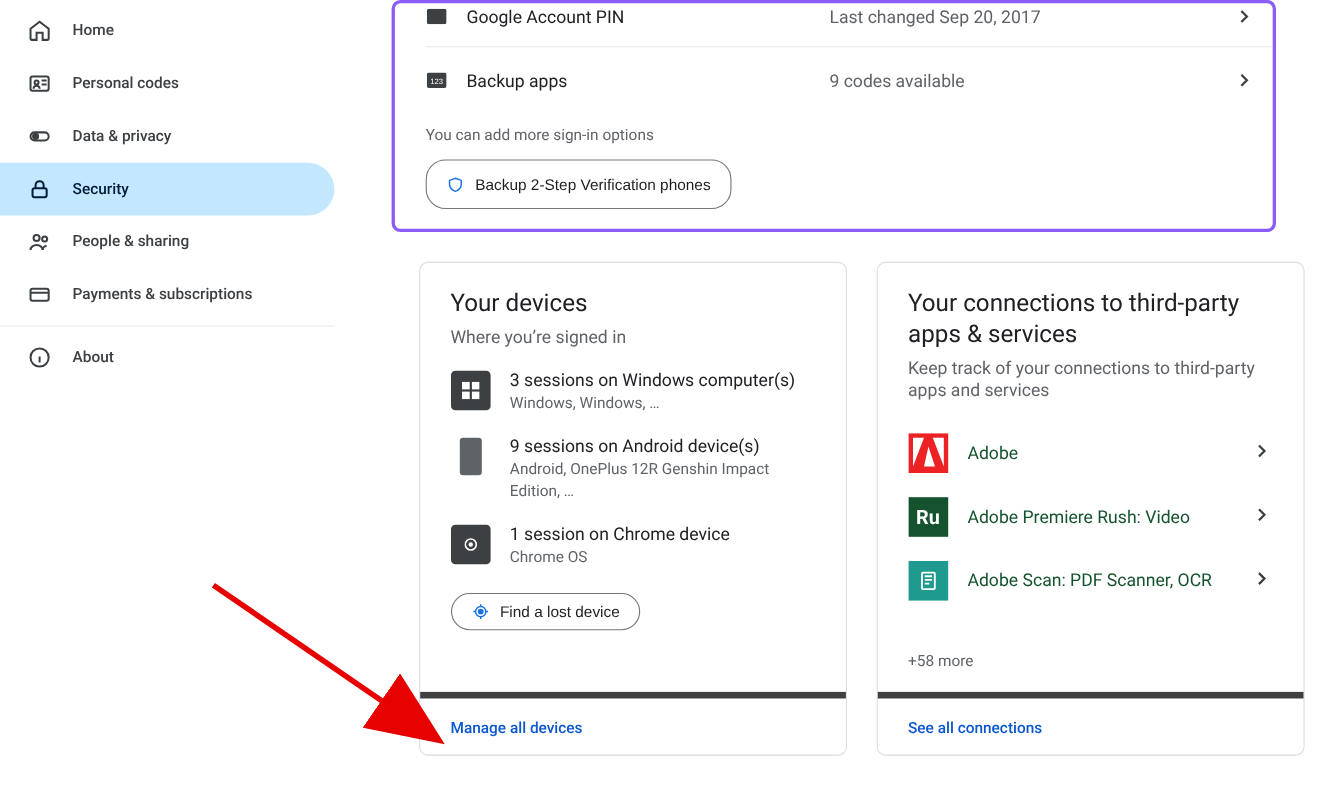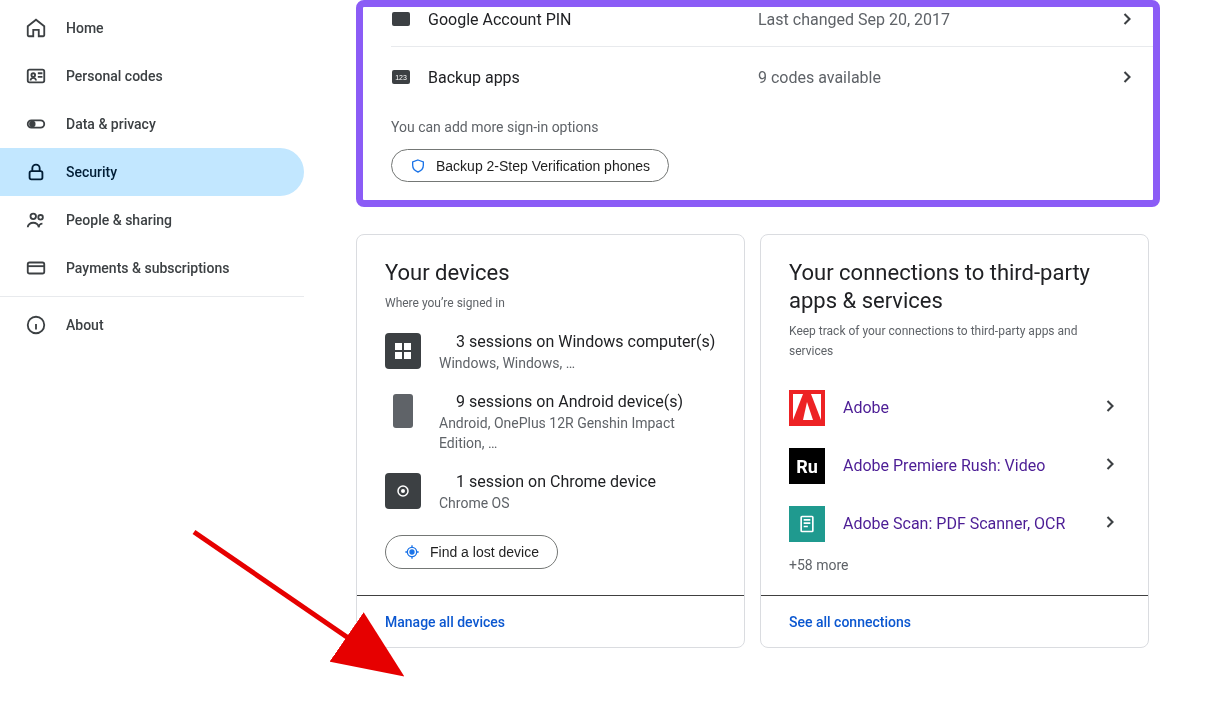--- a/index.html
+++ b/index.html
@@ -47,21 +47,21 @@
       border: none;
       border-top: 1px solid #e8eaed;
       margin: 4px 0 4px 0;
     }
     .main {
       flex: 1;
       padding-left: 52px;
       padding-top: 0;
     }
     .card {
-      border: 7px solid #8b5cf6;
+      border: 3px solid #8b5cf6;
       border-radius: 8px;
       background: #fff;
     }
     .signin-card {
       width: 804px;
       margin-bottom: 27px;
     }
     .row {
       display: flex;
       align-items: center;
@@ -102,52 +102,53 @@
       font-size: 14px;
       color: #5f6368;
     }
     .chip-btn {
       display: inline-flex;
       align-items: center;
       gap: 10px;
       border: 1px solid #747775;
       border-radius: 18px;
       padding: 0 18px;
-      height: 33px;
+      height: 45px;
       font-size: 14px;
       font-weight: 500;
       color: #1f1f1f;
       background: #fff;
       cursor: pointer;
       margin: 14px 0 18px 28px;
       justify-content: center;
     }
     .chip-btn .chip-icon { color: #1a73e8; display: flex; }
     .panels {
       display: flex;
-      gap: 15px;
+      gap: 27px;
+      justify-content: center;
     }
     .panel {
       border: 1px solid #dadce0;
       border-radius: 8px;
       width: 389px;
       display: flex;
       flex-direction: column;
     }
     .panel-body { padding: 24px 28px 8px 28px; flex: 1; }
     .panel h2 {
       font-family: 'Google Sans', Roboto, Arial, sans-serif;
       font-size: 22px;
       font-weight: 400;
       color: #202124;
       margin-bottom: 6px;
       line-height: 28px;
     }
     .panel .subtitle {
-      font-size: 12px;
+      font-size: 16px;
       color: #5f6368;
       margin-bottom: 18px;
       line-height: 20px;
     }
     .device-item {
       display: flex;
       gap: 18px;
       margin-bottom: 18px;
       align-items: flex-start;
     }
@@ -167,21 +168,20 @@
     .phone-shape {
       width: 20px;
       height: 34px;
       background: #5f6368;
       border-radius: 3px;
     }
     .device-text .d-title {
       font-size: 16px;
       color: #202124;
       line-height: 22px;
-      margin-left: 17px;
     }
     .device-text .d-sub {
       font-size: 14px;
       color: #5f6368;
       line-height: 20px;
     }
     .find-btn {
       display: inline-flex;
       align-items: center;
       gap: 10px;
@@ -192,21 +192,21 @@
       font-size: 14px;
       font-weight: 500;
       color: #1f1f1f;
       background: #fff;
       cursor: pointer;
       margin-top: 4px;
       margin-bottom: 18px;
     }
     .find-btn .chip-icon { color: #1a73e8; display: flex; }
     .panel-footer {
-      border-top: 1px solid #404040;
+      border-top: 6px solid #404040;
       padding: 16px 28px;
     }
     .panel-footer a {
       color: #0b57d0;
       font-size: 14px;
       font-weight: 500;
       text-decoration: none;
       cursor: pointer;
     }
     .app-row {
@@ -223,27 +223,27 @@
       display: flex;
       align-items: center;
       justify-content: center;
       font-weight: 700;
       font-size: 18px;
       color: #fff;
     }
     .app-label {
       flex: 1;
       font-size: 16px;
-      color: #4c1d95;
+      color: #14532d;
       line-height: 22px;
     }
     .more-text {
       font-size: 14px;
       color: #5f6368;
-      margin-top: 4px;
+      margin-top: 36px;
       margin-bottom: 12px;
     }
     .arrow-annot {
       position: absolute;
       left: 190px;
       top: 528px;
       z-index: 10;
       pointer-events: none;
     }
   </style>
@@ -440,21 +440,21 @@
             </div>
             <div class="app-label">Adobe</div>
             <span class="chevron">
               <svg width="20" height="20" viewBox="0 0 24 24" fill="none" stroke="#3c4043" stroke-width="2.5">
                   <path d="M9 6l6 6-6 6"></path>
                 </svg>
             </span>
           </div>
 
           <div class="app-row">
-            <div class="app-logo" style="background:#000000;">Ru</div>
+            <div class="app-logo" style="background:#14532d;">Ru</div>
             <div class="app-label">Adobe Premiere Rush: Video</div>
             <span class="chevron">
               <svg width="20" height="20" viewBox="0 0 24 24" fill="none" stroke="#3c4043" stroke-width="2.5">
                   <path d="M9 6l6 6-6 6"></path>
                 </svg>
             </span>
           </div>
 
           <div class="app-row">
             <div class="app-logo" style="background:#1f9a8f;">

